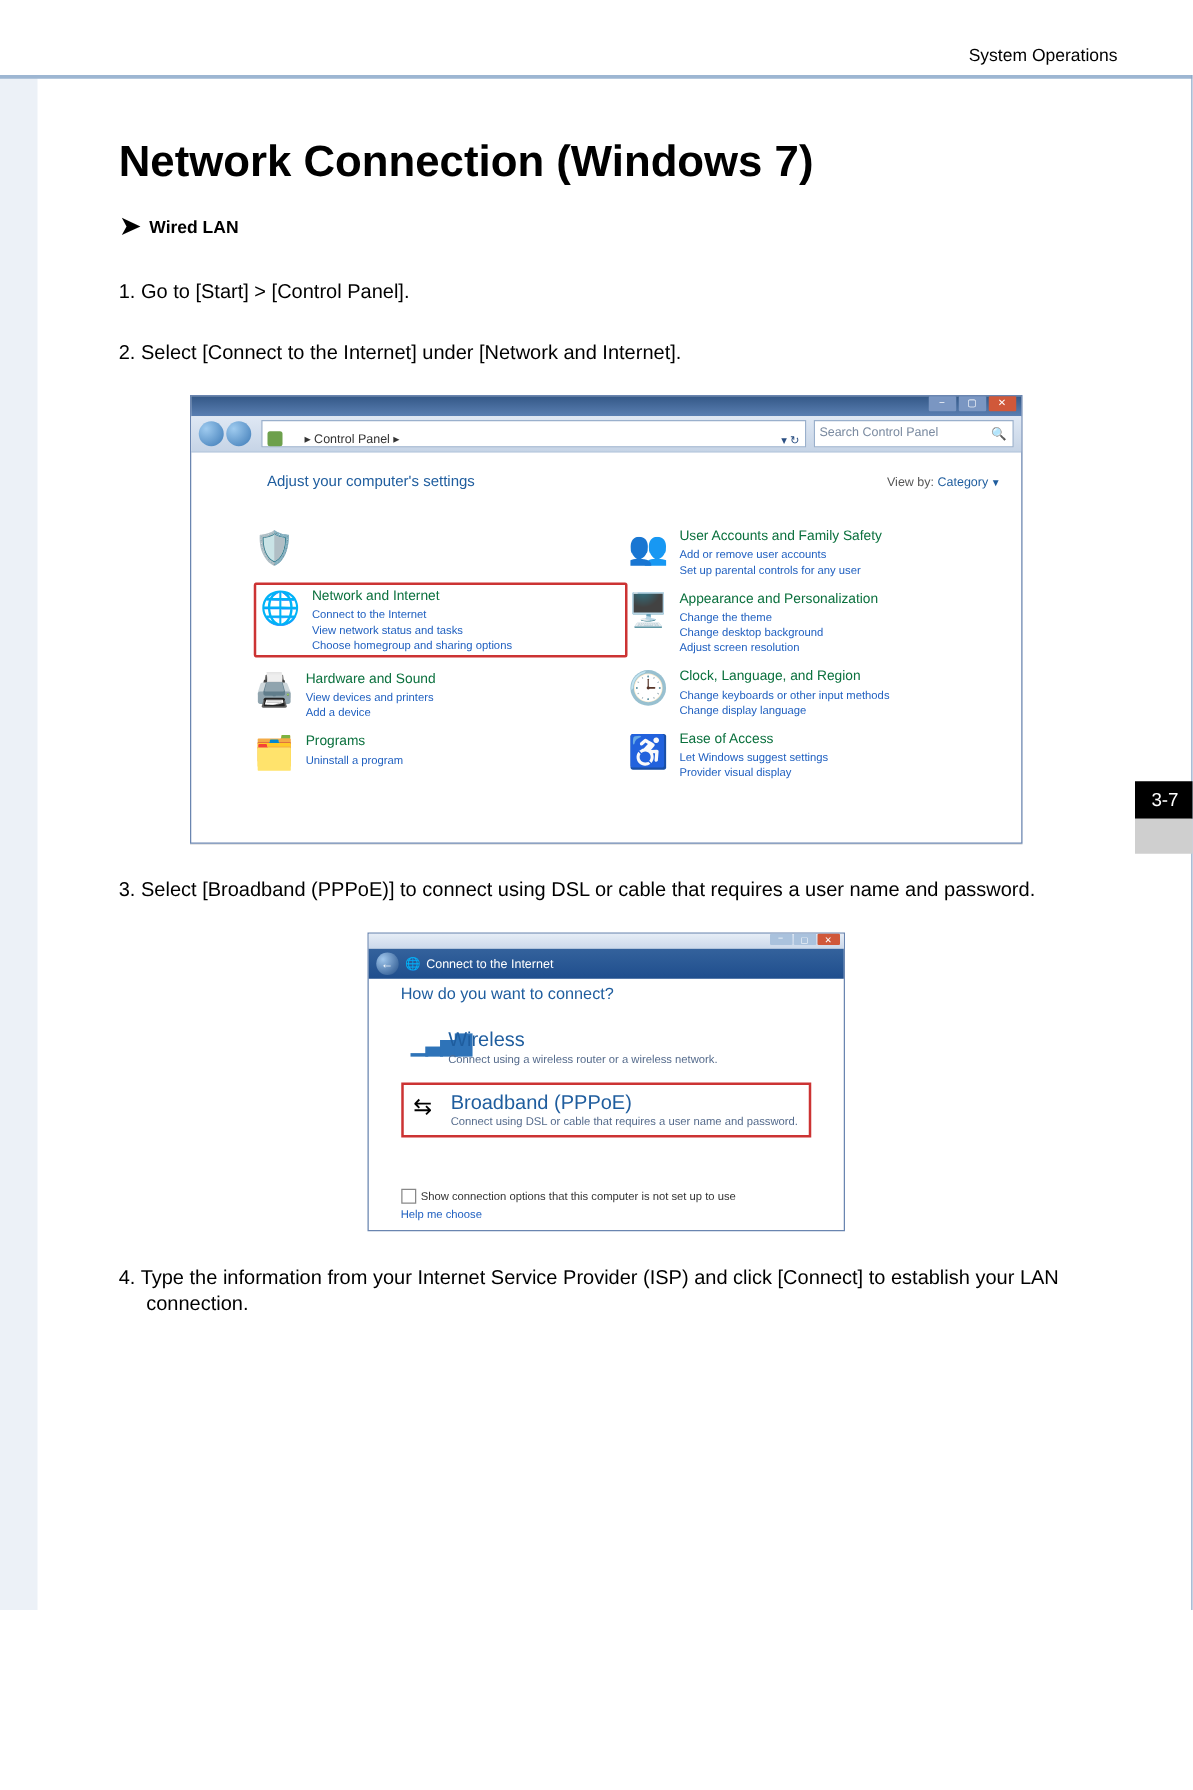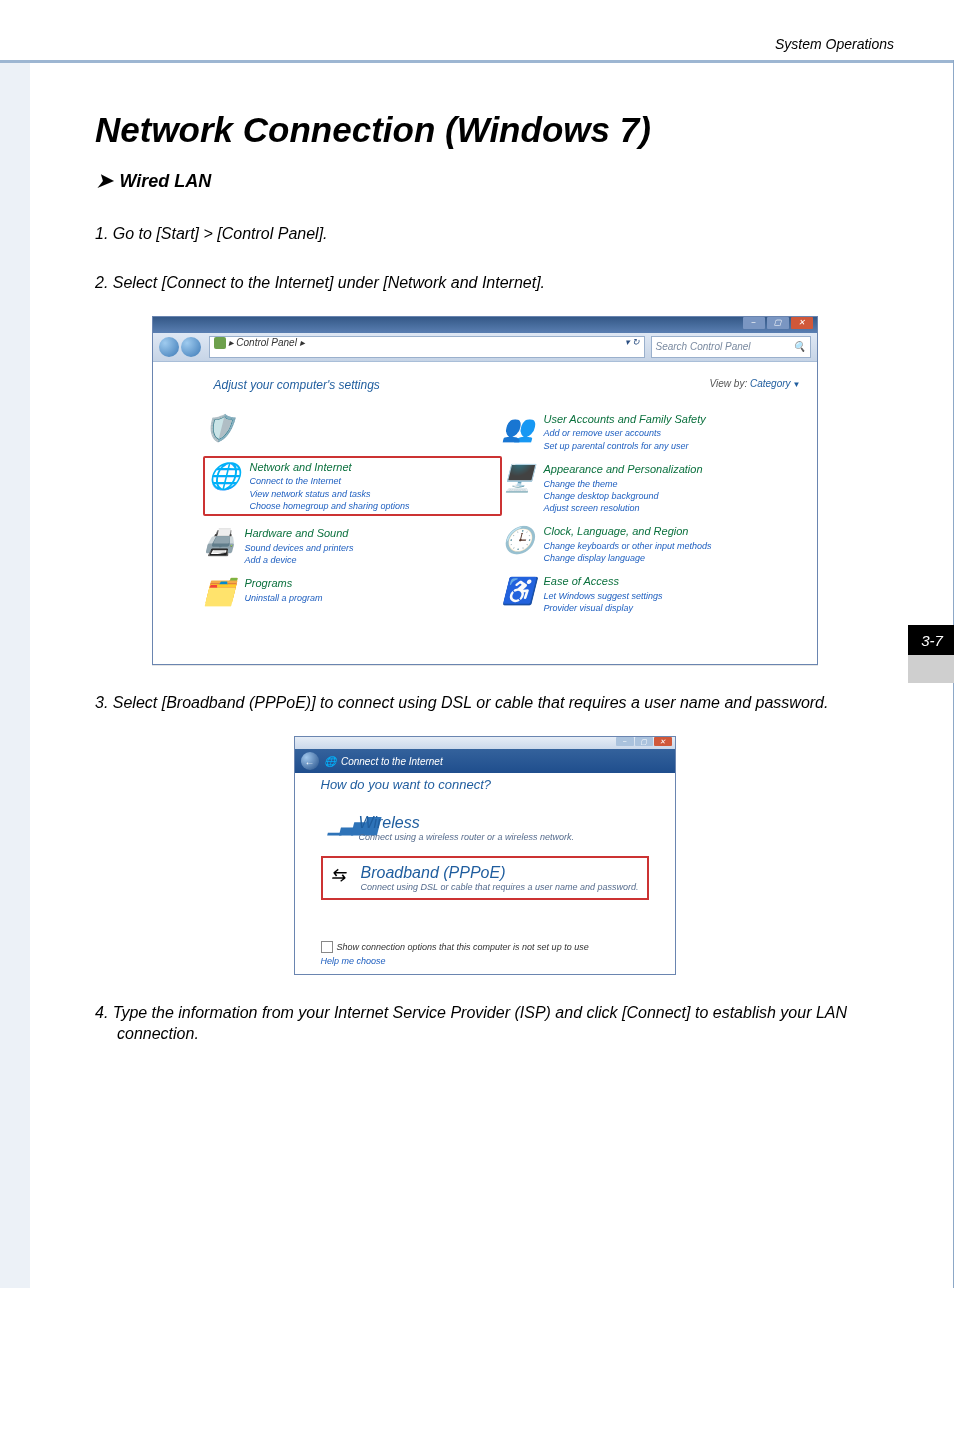--- a/index.html
+++ b/index.html
@@ -7,21 +7,20 @@
     padding: 0;
     background: #ffffff;
     font-family: Arial, Helvetica, sans-serif;
     width: 954px;
   }
   .page {
     width: 954px;
     height: 1288px;
     position: relative;
     box-sizing: border-box;
-    font-style: italic;
   }
   .top-right {
     position: absolute;
     top: 36px;
     right: 60px;
     font-size: 14px;
   }
   .decor-box {
     position: absolute;
     top: 60px;
@@ -54,21 +53,21 @@
     display: flex;
     align-items: center;
     margin-top: 18px;
     font-family: Verdana, Arial, sans-serif;
   }
   .arrow {
     font-size: 22px;
     margin-right: 6px;
   }
   .h2 {
-    font-size: 18px;
+    font-size: 14px;
     font-weight: bold;
   }
   .step {
     font-size: 16px;
     margin-top: 30px;
     line-height: 1.3;
   }
   .step2 {
     font-size: 16px;
     margin-top: 28px;
@@ -125,23 +124,24 @@
     margin-right: 2px;
   }
   .crumb-box {
     flex: 1;
     margin-left: 6px;
     background: #fff;
     border: 1px solid #9ab0cc;
     height: 20px;
     font-size: 10px;
     display: flex;
-    align-items: flex-start;
+    align-items: flex-end;
     padding: 0 4px;
     color: #333;
+    gap: 15px;
   }
   .crumb-icon {
     width: 12px;
     height: 12px;
     background: #6da04c;
     border-radius: 2px;
     margin-right: 3px;
   }
   .search-box {
     width: 150px;
@@ -158,22 +158,22 @@
   .search-icon {
     margin-left: auto;
     color: #4477b3;
     font-size: 10px;
   }
   .cp-body {
     padding: 16px 16px 40px 50px;
   }
   .adjust-row {
     display: flex;
-    align-items: flex-start;
-    margin-bottom: 20px;
+    align-items: flex-end;
+    margin-bottom: 30px;
     padding-left: 11px;
   }
   .adjust-text {
     color: #1f5d9e;
     font-size: 12px;
   }
   .viewby {
     margin-left: auto;
     font-size: 10px;
     color: #555;
@@ -449,21 +449,21 @@
                 <span class="sub-sel">Connect to the Internet</span>
                 <span class="sub-link">View network status and tasks</span>
                 <span class="sub-link">Choose homegroup and sharing options</span>
               </div>
             </div>
 
             <div class="cat">
               <div class="cat-icon icon-generic ci-printer">🖨️</div>
               <div class="cat-text">
                 <div class="cat-title">Hardware and Sound</div>
-                <span class="sub-link">Sound devices and printers</span>
+                <span class="sub-link">View devices and printers</span>
                 <span class="sub-link">Add a device</span>
               </div>
             </div>
 
             <div class="cat">
               <div class="cat-icon icon-generic ci-progs">🗂️</div>
               <div class="cat-text">
                 <div class="cat-title">Programs</div>
                 <span class="sub-link">Uninstall a program</span>
               </div>

